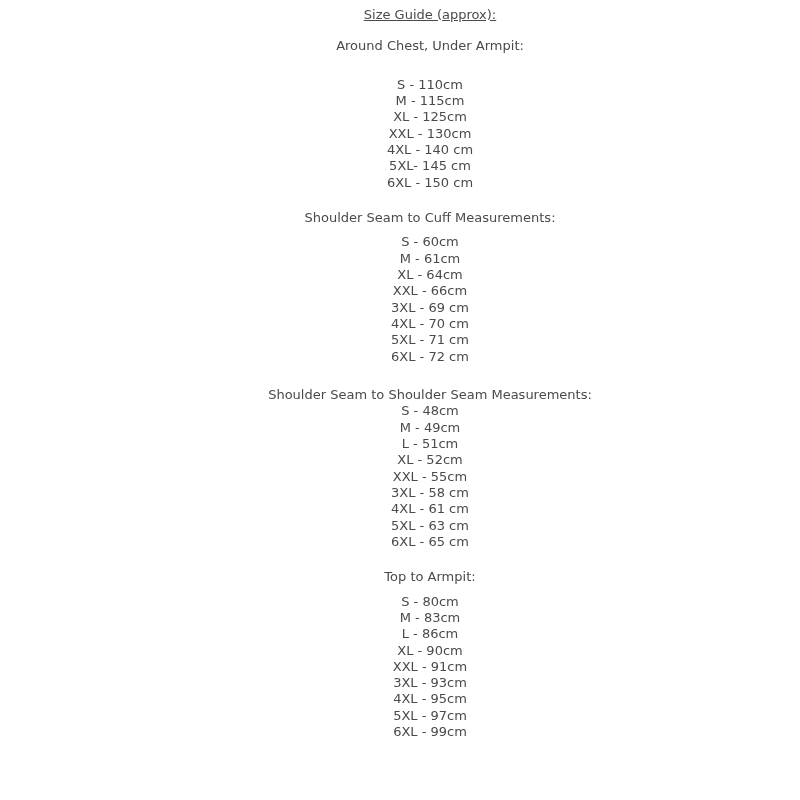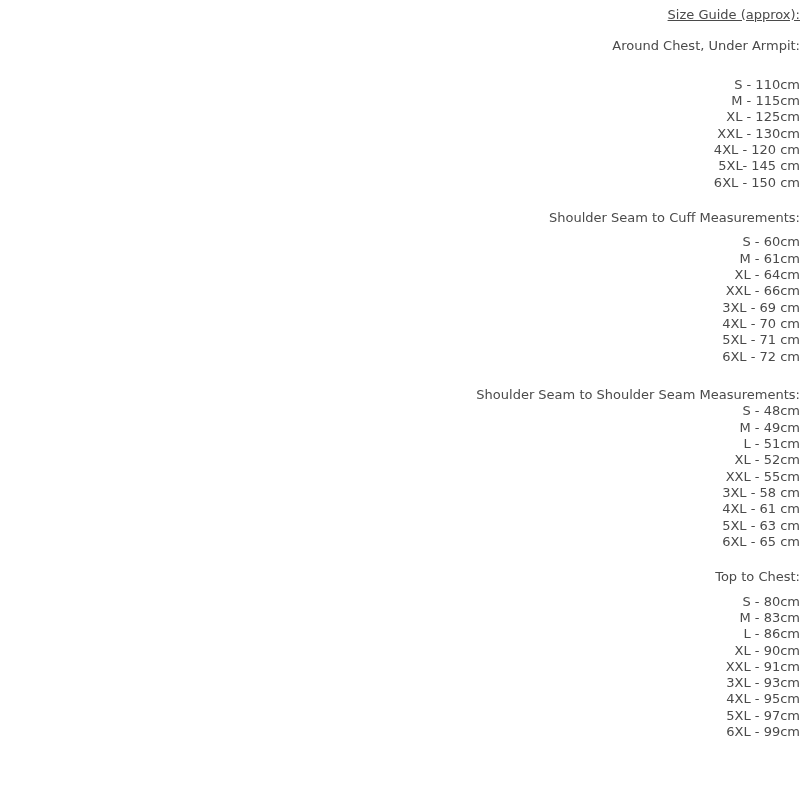--- a/index.html
+++ b/index.html
@@ -9,21 +9,21 @@
   }
   body {
     width: 800px;
     height: 800px;
     overflow: hidden;
   }
   .doc {
     margin-left: 60px;
     width: 740px;
     padding-top: 7px;
-    text-align: right;
+    text-align: center;
     font-family: "DejaVu Sans", sans-serif;
     font-size: 13px;
     line-height: 16.33px;
     color: #4a4a4a;
     -webkit-font-smoothing: antialiased;
   }
   .title {
     margin: 0 0 15px 0;
     text-decoration: underline;
   }
@@ -42,21 +42,21 @@
 <div class="doc">
   <div class="title">Size Guide (approx):</div>
   <div id="sections">
   <section class="size-section">
     <div class="heading">Around Chest, Under Armpit:</div>
     <div class="items">
           <div class="line">S - 110cm</div>
           <div class="line">M - 115cm</div>
           <div class="line">XL - 125cm</div>
           <div class="line">XXL - 130cm</div>
-          <div class="line">4XL - 120 cm</div>
+          <div class="line">4XL - 140 cm</div>
           <div class="line">5XL- 145 cm</div>
           <div class="line">6XL - 150 cm</div>
         </div>
   </section>
 
   <section class="size-section">
     <div class="heading">Shoulder Seam to Cuff Measurements:</div>
     <div class="items">
           <div class="line">S - 60cm</div>
           <div class="line">M - 61cm</div>
@@ -78,21 +78,21 @@
           <div class="line">XL - 52cm</div>
           <div class="line">XXL - 55cm</div>
           <div class="line">3XL - 58 cm</div>
           <div class="line">4XL - 61 cm</div>
           <div class="line">5XL - 63 cm</div>
           <div class="line">6XL - 65 cm</div>
         </div>
   </section>
 
   <section class="size-section">
-    <div class="heading">Top to Chest:</div>
+    <div class="heading">Top to Armpit:</div>
     <div class="items">
           <div class="line">S - 80cm</div>
           <div class="line">M - 83cm</div>
           <div class="line">L - 86cm</div>
           <div class="line">XL - 90cm</div>
           <div class="line">XXL - 91cm</div>
           <div class="line">3XL - 93cm</div>
           <div class="line">4XL - 95cm</div>
           <div class="line">5XL - 97cm</div>
           <div class="line">6XL - 99cm</div>

